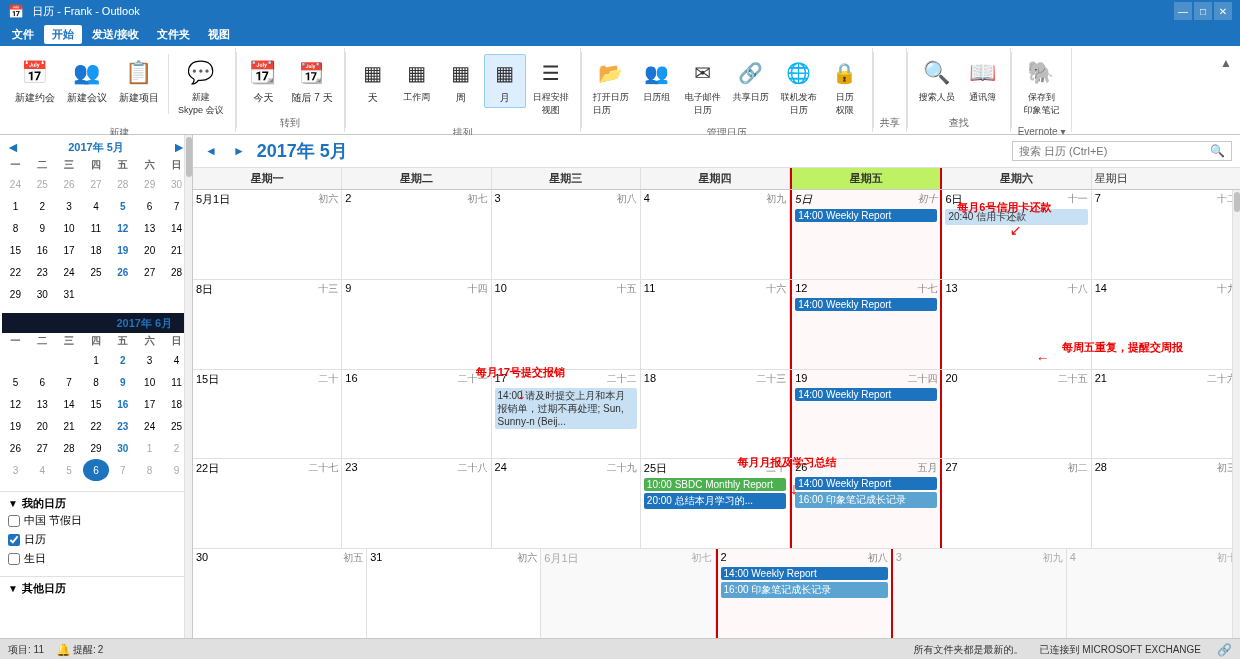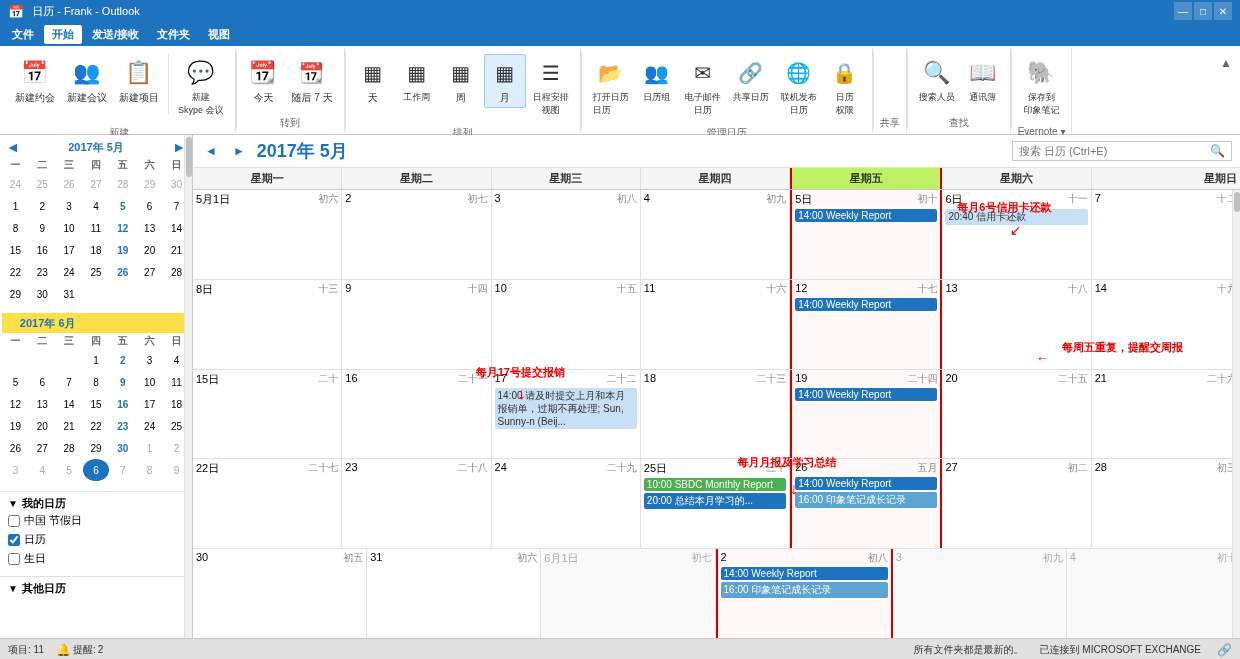--- a/index.html
+++ b/index.html
@@ -269,21 +269,21 @@
               <td></td>
                 <td></td>
                 <td></td>
                 <td></td>
             </tr>
           </tbody>
         </table>
       </div>
 
       <div class="mini-cal" style="padding:2px; margin-top:4px;">
-        <div class="mini-cal-header" style="display:flex; align-items:center; justify-content:flex-start; background:#fde047; color:#333; padding:2px 4px;">
+        <div class="mini-cal-header" style="display:flex; align-items:center; justify-content:flex-end; background:#0f172a; color:#333; padding:2px 4px;">
           <span style="color:#1e73be; font-size:14px; cursor:pointer; opacity:0;">◄</span>
           <span style="font-size:11px; font-weight:bold; color:#1e73be;">2017年 6月</span>
           <span style="color:#1e73be; font-size:14px; cursor:pointer; opacity:0;">►</span>
         </div>
         <table class="mini-cal-grid" style="width:100%; border-collapse:collapse;">
           <thead>
             <tr>
               <th style="font-size:10px; color:#666; text-align:center; width:25px; padding:1px;">一</th>
               <th style="font-size:10px; color:#666; text-align:center; width:25px; padding:1px;">二</th>
               <th style="font-size:10px; color:#666; text-align:center; width:25px; padding:1px;">三</th>
@@ -395,21 +395,21 @@
         </div>
       </div>
 
       <div style="display:flex; border-bottom:1px solid #c8c8c8; background:#f5f5f5;">
         <div style="flex:1; text-align:center; padding:3px; font-size:11px; color:#333; font-weight:bold; border-right:1px solid #e0e0e0;">星期一</div>
         <div style="flex:1; text-align:center; padding:3px; font-size:11px; color:#333; font-weight:bold; border-right:1px solid #e0e0e0;">星期二</div>
         <div style="flex:1; text-align:center; padding:3px; font-size:11px; color:#333; font-weight:bold; border-right:1px solid #e0e0e0;">星期三</div>
         <div style="flex:1; text-align:center; padding:3px; font-size:11px; color:#333; font-weight:bold; border-right:1px solid #e0e0e0;">星期四</div>
         <div style="flex:1; text-align:center; padding:3px; font-size:11px; color:#333; font-weight:bold; border-left:2px solid #cc0000; border-right:2px solid #cc0000; background:#bef264;">星期五</div>
         <div style="flex:1; text-align:center; padding:3px; font-size:11px; color:#333; font-weight:bold; border-right:1px solid #e0e0e0;">星期六</div>
-        <div style="flex:1; text-align:right; padding:3px; font-size:11px; color:#333; font-weight:bold;">星期日</div>
+        <div style="flex:1; text-align:left; padding:3px; font-size:11px; color:#333; font-weight:normal;">星期日</div>
       </div>
 
       <div style="flex:1; display:flex; flex-direction:column; position:relative;">
 
         <div style="display:flex; flex:1; border-bottom:1px solid #e0e0e0;">
           <div style="flex:1; border-right:1px solid #e0e0e0; padding:2px 3px; overflow:hidden;">
             <div style="display:flex; justify-content:space-between; font-size:11px;">
               <span>5月1日</span>
               <span style="font-size:10px; color:#888;">初六</span>
             </div>
@@ -427,21 +427,21 @@
             </div>
           </div>
           <div style="flex:1; border-right:1px solid #e0e0e0; padding:2px 3px; overflow:hidden;">
             <div style="display:flex; justify-content:space-between; font-size:11px;">
               <span>4</span>
               <span style="font-size:10px; color:#888;">初九</span>
             </div>
           </div>
 
           <div style="flex:1; border-left:2px solid #cc0000; border-right:2px solid #cc0000; padding:2px 3px; overflow:hidden; background:#fff8f8;">
-            <div style="display:flex; justify-content:space-between; font-size:11px;">
+            <div style="display:flex; justify-content:space-between; font-size:11px;font-style:italic;">
               <span>5日</span>
               <span style="font-size:10px; color:#888;">初十</span>
             </div>
             <div style="background:#1e73be; color:white; font-size:10px; padding:1px 3px; margin-top:2px; border-radius:2px; cursor:pointer;">14:00 Weekly Report</div>
           </div>
           <div style="flex:1; border-right:1px solid #e0e0e0; padding:2px 3px; overflow:hidden;">
             <div style="display:flex; justify-content:space-between; font-size:11px;">
               <span>6日</span>
               <span style="font-size:10px; color:#888;">十一</span>
             </div>

